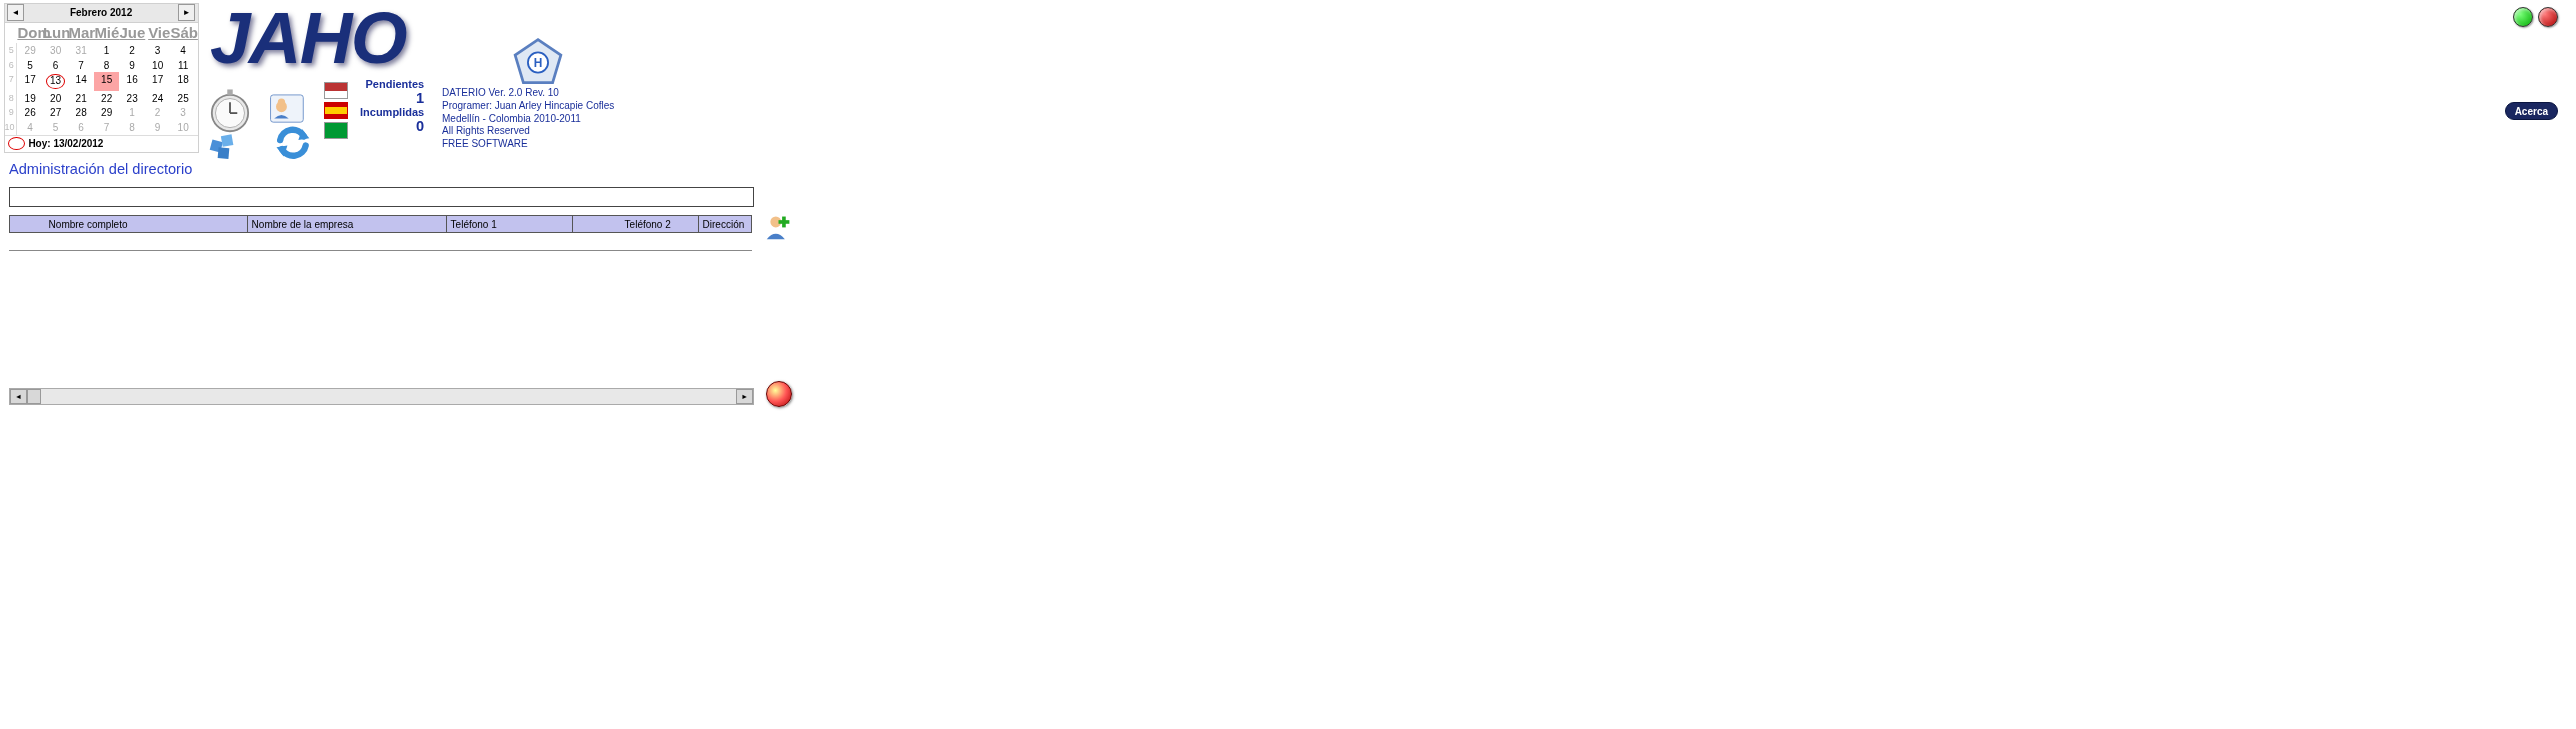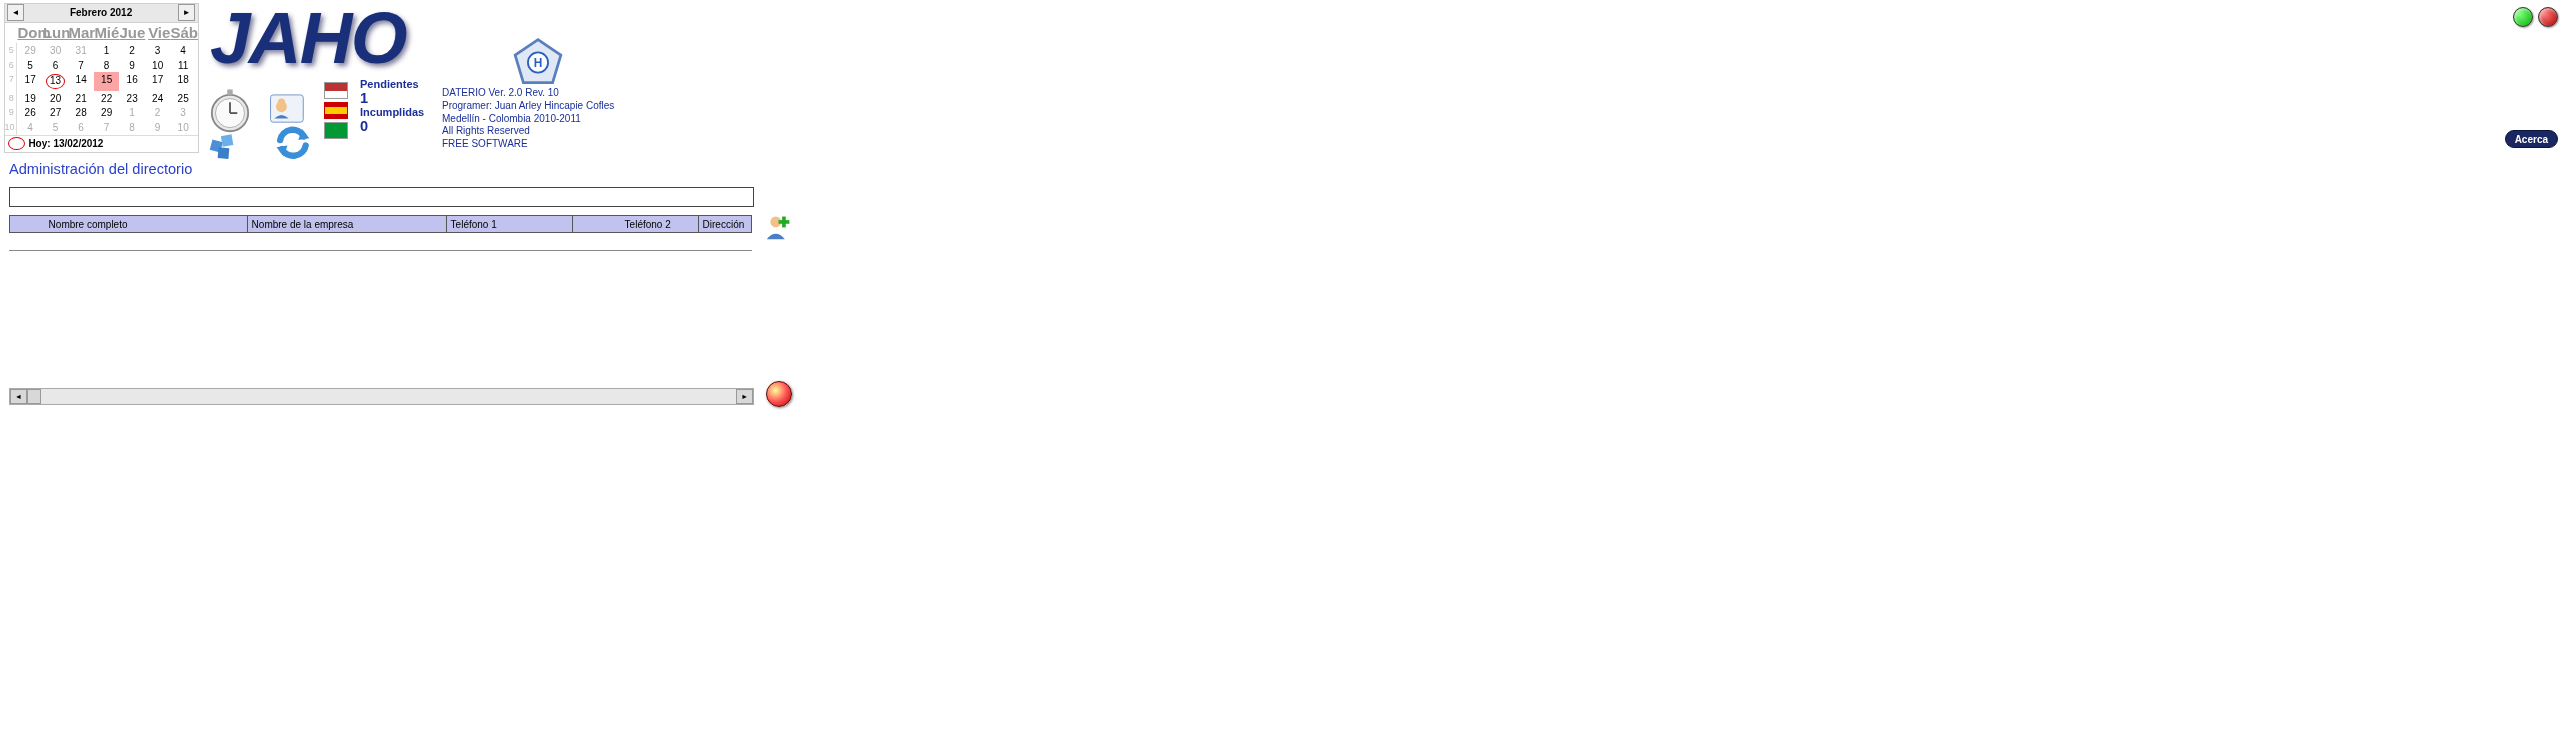--- a/index.html
+++ b/index.html
@@ -23,29 +23,29 @@
   
   .logo{position:absolute;left:210px;top:-3.6px;font-family:Impact,Arial Black,sans-serif;font-size:73px;font-weight:bold;color:#1a2f7a;letter-spacing:-1.8px;text-shadow:2.7px 2.7px 5.5px rgba(0,0,60,0.5);font-style:italic;}
   .logo-badge{position:absolute;left:506px;top:35px;}
   .icon-row{position:absolute;left:205px;top:84px;display:flex;gap:5.5px;align-items:center;}
   .big-icon{width:50px;height:50px;display:flex;align-items:center;justify-content:center;}
   .flags{position:absolute;left:324px;top:82px;display:flex;flex-direction:column;gap:3.6px;}
   .flag{width:22px;height:14.6px;border:0.9px solid #999;cursor:pointer;}
   .flag.us{background:linear-gradient(#bb3333 0 50%,#fff 50% 100%);}
   .flag.es{background:linear-gradient(#c00 0 25%,#fc0 25% 75%,#c00 75% 100%);border:1.8px solid #c00;}
   .flag.br{background:#009933;}
-  .counters{position:absolute;left:360px;top:78px;text-align:left;color:#1a2f9a;font-weight:bold;font-size:11px;}
+  .counters{position:absolute;left:360px;top:78px;text-align:right;color:#1a2f9a;font-weight:bold;font-size:11px;}
   .counters .num{font-size:14.6px;color:#1a2f9a;}
   .info-block{position:absolute;left:442px;top:87px;color:#1a2f9a;font-size:10px;line-height:12.8px;}
   
   .dots{position:absolute;right:18px;top:7.3px;display:flex;gap:5.5px;}
   .dot{width:18px;height:18px;border-radius:50%;border:0.9px solid #333;box-shadow:inset 1.8px 1.8px 3.6px rgba(255,255,255,.6),0.9px 0.9px 1.8px rgba(0,0,0,.4);cursor:pointer;}
   .dot.green{background:radial-gradient(circle at 35% 35%,#7f7,#0a0);}
   .dot.red{background:radial-gradient(circle at 35% 35%,#f77,#a00);}
-  .acerca{position:absolute;right:18px;top:102px;background:#1a2760;color:#fff;font-size:10px;font-weight:bold;padding:2.7px 9px;border-radius:9px;border:0.9px solid #0a1540;cursor:pointer;margin-top:28px;}
+  .acerca{position:absolute;right:18px;top:102px;background:#1a2760;color:#fff;font-size:10px;font-weight:bold;padding:2.7px 9px;border-radius:9px;border:0.9px solid #0a1540;cursor:pointer;}
   
   .section-title{position:absolute;left:9px;top:161px;color:#2a3fca;font-size:14.6px;}
   .search-box{position:absolute;left:9px;top:187px;width:743px;height:18px;border:0.9px solid #444;background:#fff;}
   .search-box input{width:100%;height:100%;border:0;outline:0;font-family:inherit;font-size:11px;padding:0 1.8px;box-sizing:border-box;}
   .table{position:absolute;left:9px;top:215px;width:743px;}
   .table-header{display:flex;background:#c2c2ee;border:0.9px solid #555;padding-left:35px;}
   .th{border-right:0.9px solid #555;padding:2.7px 3.6px;font-size:10px;box-sizing:border-box;}
   .th:last-child{border-right:0;}
   .th.c1{width:203px;}
   .th.c2{width:199px;}

